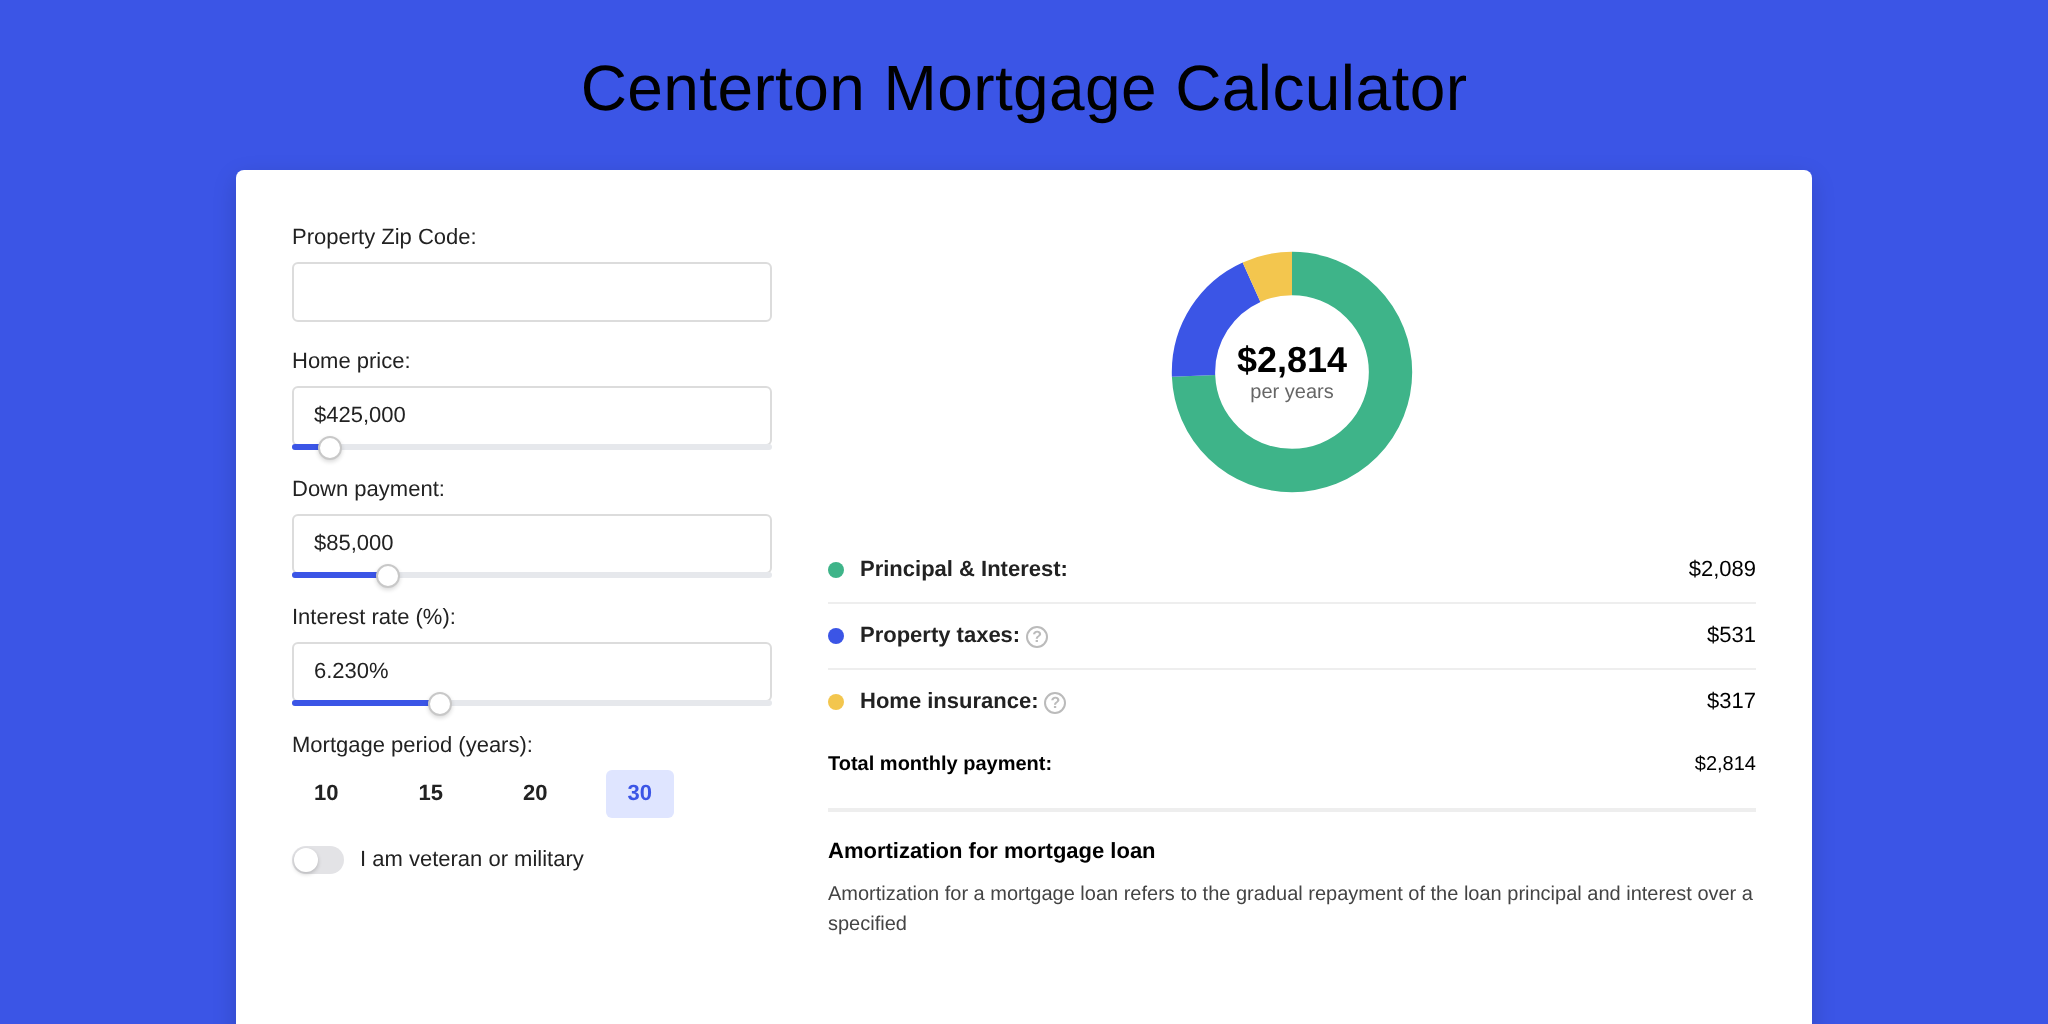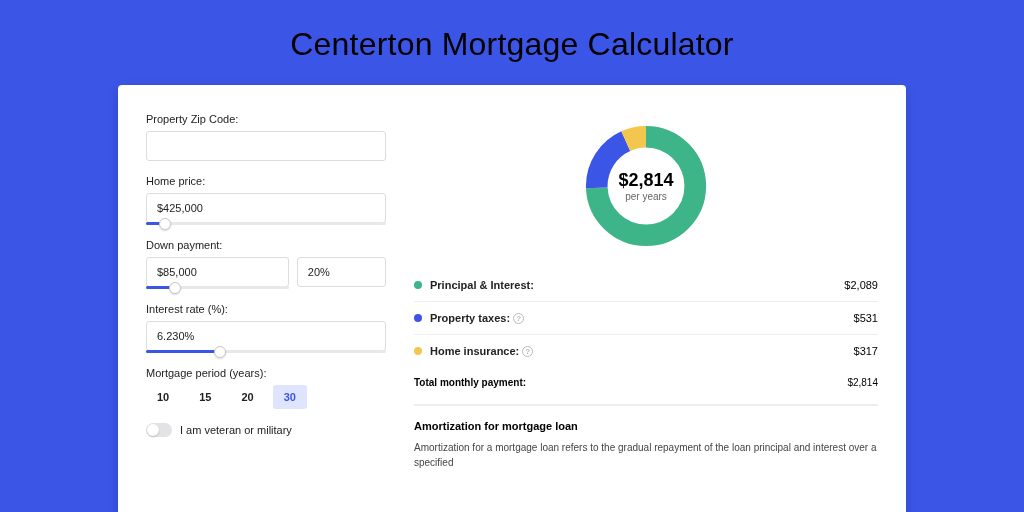--- a/index.html
+++ b/index.html
@@ -12,21 +12,21 @@
   .field { margin-bottom: 14px; }
   .label { font-size: 11px; color: #222; margin-bottom: 6px; display: block; }
   .input { width: 100%; height: 30px; border: 1px solid #dcdcdc; border-radius: 3px; font-size: 11px; color: #222; padding: 0 10px; background: #fff; }
   .input::placeholder { color: #999; }
   .slider-track { position: relative; height: 3px; background: #e6e8ec; margin-top: -1px; border-radius: 2px; }
   .slider-fill { position: absolute; height: 100%; background: #3b55e6; border-radius: 2px; left:0; }
   .slider-thumb { position: absolute; top: 50%; width: 12px; height: 12px; background: #fff; border: 1px solid #c8c8c8; border-radius: 50%; transform: translate(-50%, -50%); box-shadow: 0 1px 2px rgba(0,0,0,0.15); }
   .row { display: flex; gap: 8px; }
   .row .col1 { flex: 1.6; }
   .row .col2 { flex: 1; }
-  .period-buttons { display: flex; gap: 8px; }
+  .period-buttons { display: flex; gap: 18px; }
   .period-btn { font-size: 11px; padding: 5px 10px; border: 1px solid transparent; border-radius: 3px; background: #fff; color: #222; cursor: pointer; font-weight: 600; }
   .period-btn.active { background: #dfe5ff; color: #3b55e6; }
   .toggle-row { display: flex; align-items: center; gap: 8px; margin-top: 8px; }
   .toggle { width: 26px; height: 14px; background: #e3e3e6; border-radius: 8px; position: relative; }
   .toggle-knob { width: 12px; height: 12px; background: #fff; border-radius: 50%; position: absolute; top: 1px; left: 1px; box-shadow: 0 1px 2px rgba(0,0,0,0.2); }
   .toggle-label { font-size: 11px; color: #222; }
   .breakdown-title { font-size: 11px; font-weight: 700; color: #000; margin-bottom: 10px; }
   .donut-wrap { display: flex; justify-content: center; padding: 8px 0 18px 0; }
   .donut { width: 130px; height: 130px; position: relative; }
   .donut svg { width: 100%; height: 100%; transform: rotate(-90deg); }
@@ -70,23 +70,20 @@
 
     <div class="field">
       <label class="label">Down payment:</label>
       <div class="row">
         <div class="col1">
           <input class="input" value="$85,000" style="">
           <div class="slider-track">
             <div class="slider-fill" id="dp-fill" style="width: 20%;"></div>
             <div class="slider-thumb" id="dp-thumb" style="left: 20%;"></div>
           </div>
-        </div>
-        <div class="col2">
-          <input class="input" value="20%" style="">
         </div>
       </div>
     </div>
 
     <div class="field">
       <label class="label">Interest rate (%):</label>
       <input class="input" value="6.230%" style="">
       <div class="slider-track">
         <div class="slider-fill" id="ir-fill" style="width: 31%;"></div>
         <div class="slider-thumb" id="ir-thumb" style="left: 31%;"></div>

